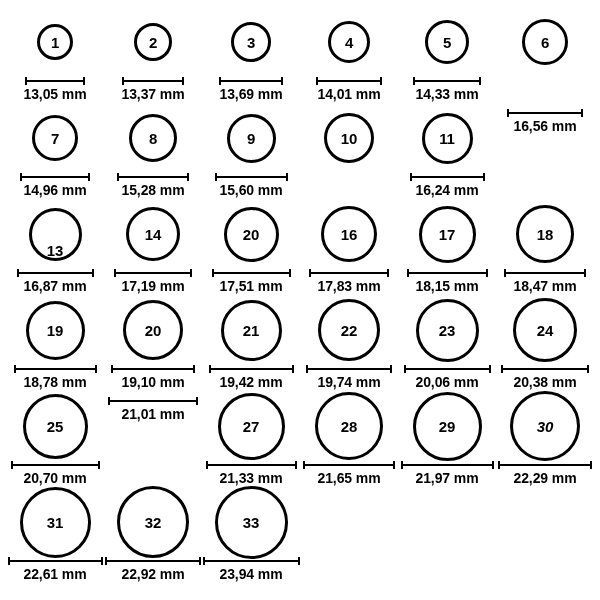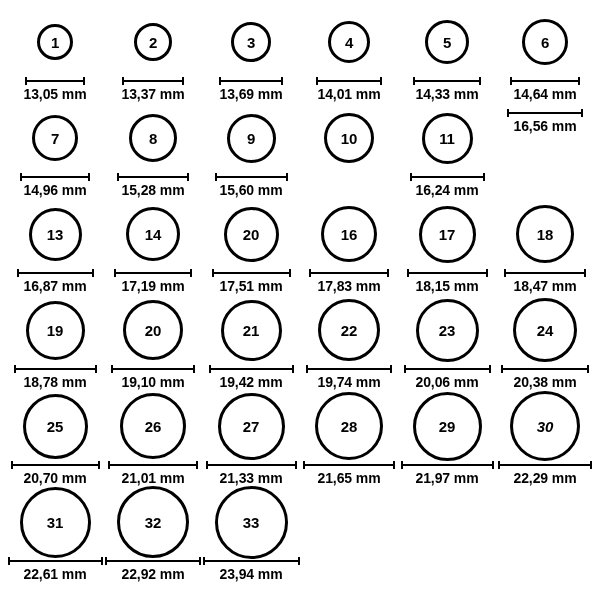--- a/index.html
+++ b/index.html
@@ -171,28 +171,20 @@
           </div>
           <div class="mm">14,33 mm</div>
         </div>
       </div>
       <div class="cell">
         <div class="ring-wrap">
           <div class="ring" style="width:46px;height:46px;">
             <span class="ring-label">6</span>
           </div>
         </div>
-        <div class="measure">
-          <div class="caliper" style="width:70px;">
-            <span class="tick left"></span>
-            <span class="bar"></span>
-            <span class="tick right"></span>
-          </div>
-          <div class="mm">14,64 mm</div>
-        </div>
       </div>
     </div>
     <div class="row">
       <div class="cell">
         <div class="ring-wrap">
           <div class="ring" style="width:46px;height:46px;">
             <span class="ring-label">7</span>
           </div>
         </div>
         <div class="measure">
@@ -263,21 +255,21 @@
             <span class="bar"></span>
             <span class="tick right"></span>
           </div>
           <div class="mm">16,56 mm</div>
         </div>
       </div>
     </div>
     <div class="row">
       <div class="cell">
         <div class="ring-wrap">
-          <div class="ring" style="width:53px;height:53px;">
+          <div class="ring" style="width:53px;height:53px;align-items:flex-end;">
             <span class="ring-label">13</span>
           </div>
         </div>
         <div class="measure">
           <div class="caliper" style="width:77px;">
             <span class="tick left"></span>
             <span class="bar"></span>
             <span class="tick right"></span>
           </div>
           <div class="mm">16,87 mm</div>
@@ -461,25 +453,20 @@
         <div class="measure">
           <div class="caliper" style="width:89px;">
             <span class="tick left"></span>
             <span class="bar"></span>
             <span class="tick right"></span>
           </div>
           <div class="mm">20,70 mm</div>
         </div>
       </div>
       <div class="cell">
-        <div class="ring-wrap">
-          <div class="ring" style="width:66px;height:66px;">
-            <span class="ring-label">26</span>
-          </div>
-        </div>
         <div class="measure">
           <div class="caliper" style="width:90px;">
             <span class="tick left"></span>
             <span class="bar"></span>
             <span class="tick right"></span>
           </div>
           <div class="mm">21,01 mm</div>
         </div>
       </div>
       <div class="cell">

